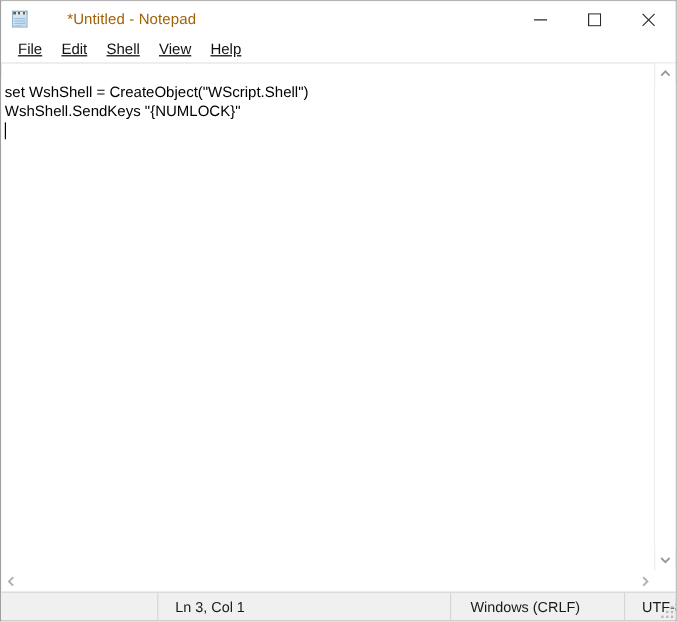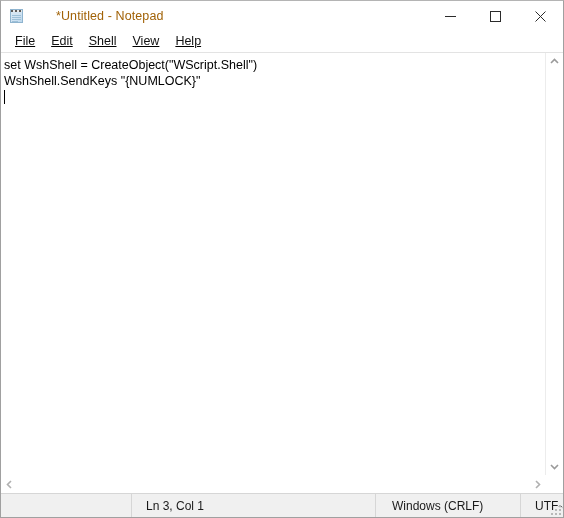--- a/index.html
+++ b/index.html
@@ -123,20 +123,21 @@
     flex: 1 1 auto;
     display: flex;
     min-height: 0;
     border-top: 1px solid #e3e3e3;
   }
   .editor {
     flex: 1 1 auto;
     position: relative;
     background: #ffffff;
     overflow: hidden;
+    margin-top: 12px;
   }
   .doc {
     position: absolute;
     left: 3px;
     top: 4px;
     right: 0;
     font-family: "Liberation Sans", sans-serif;
     font-size: 12.5px;
     line-height: 16px;
     color: #000000;

